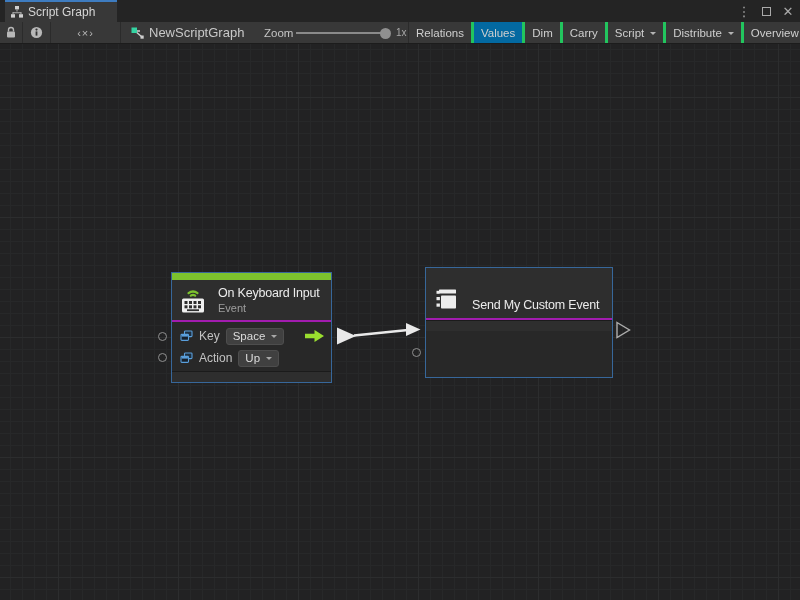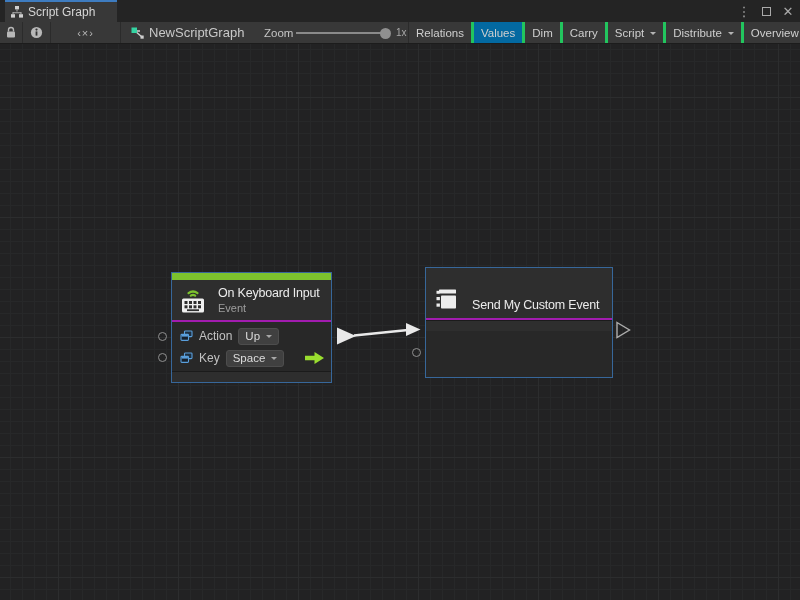--- a/index.html
+++ b/index.html
@@ -216,44 +216,44 @@
     </div>
     <div class="node-body">
       <div class="port-row">
         <span class="icon">
           <svg width="13" height="12" viewBox="0 0 13 12">
               <rect x="4.5" y="1" width="7.5" height="5.6" rx="0.8" fill="#1d3042" stroke="#5a9fdc" stroke-width="1.1"></rect>
               <rect x="1" y="4.4" width="7.5" height="6" rx="0.8" fill="#16202b" stroke="#5a9fdc" stroke-width="1.1"></rect>
               <rect x="1.6" y="5" width="6.3" height="1.6" fill="#5a9fdc"></rect>
             </svg>
         </span>
-        <span class="port-label">Action</span>
+        <span class="port-label">Key</span>
         <span class="dropdown">
-          <span>Up</span>
+          <span>Space</span>
             <span class="dd-arrow"></span>
+        </span>
+        <span class="spacer"></span>
+        <span class="flow-arrow">
+          <svg width="21" height="14" viewBox="0 0 21 14">
+              <path d="M1 4.8 h9.5 V1 L20 7 l-9.5 6 V9.2 H1 Z" fill="#9ade2f"></path>
+            </svg>
         </span>
       </div>
       <div class="port-row">
         <span class="icon">
           <svg width="13" height="12" viewBox="0 0 13 12">
               <rect x="4.5" y="1" width="7.5" height="5.6" rx="0.8" fill="#1d3042" stroke="#5a9fdc" stroke-width="1.1"></rect>
               <rect x="1" y="4.4" width="7.5" height="6" rx="0.8" fill="#16202b" stroke="#5a9fdc" stroke-width="1.1"></rect>
               <rect x="1.6" y="5" width="6.3" height="1.6" fill="#5a9fdc"></rect>
             </svg>
         </span>
-        <span class="port-label">Key</span>
+        <span class="port-label">Action</span>
         <span class="dropdown">
-          <span>Space</span>
+          <span>Up</span>
             <span class="dd-arrow"></span>
-        </span>
-        <span class="spacer"></span>
-        <span class="flow-arrow">
-          <svg width="21" height="14" viewBox="0 0 21 14">
-              <path d="M1 4.8 h9.5 V1 L20 7 l-9.5 6 V9.2 H1 Z" fill="#9ade2f"></path>
-            </svg>
         </span>
       </div>
     </div>
     <div class="node-footer"></div>
     <div class="ext-port" style="left:-14px;top:59px;"></div>
     <div class="ext-port" style="left:-14px;top:80px;"></div>
   </div>
 
   <div class="node" style="left:425px;top:267px;width:188px;height:111px;">
     <div class="node-header" style="height:52px;">

